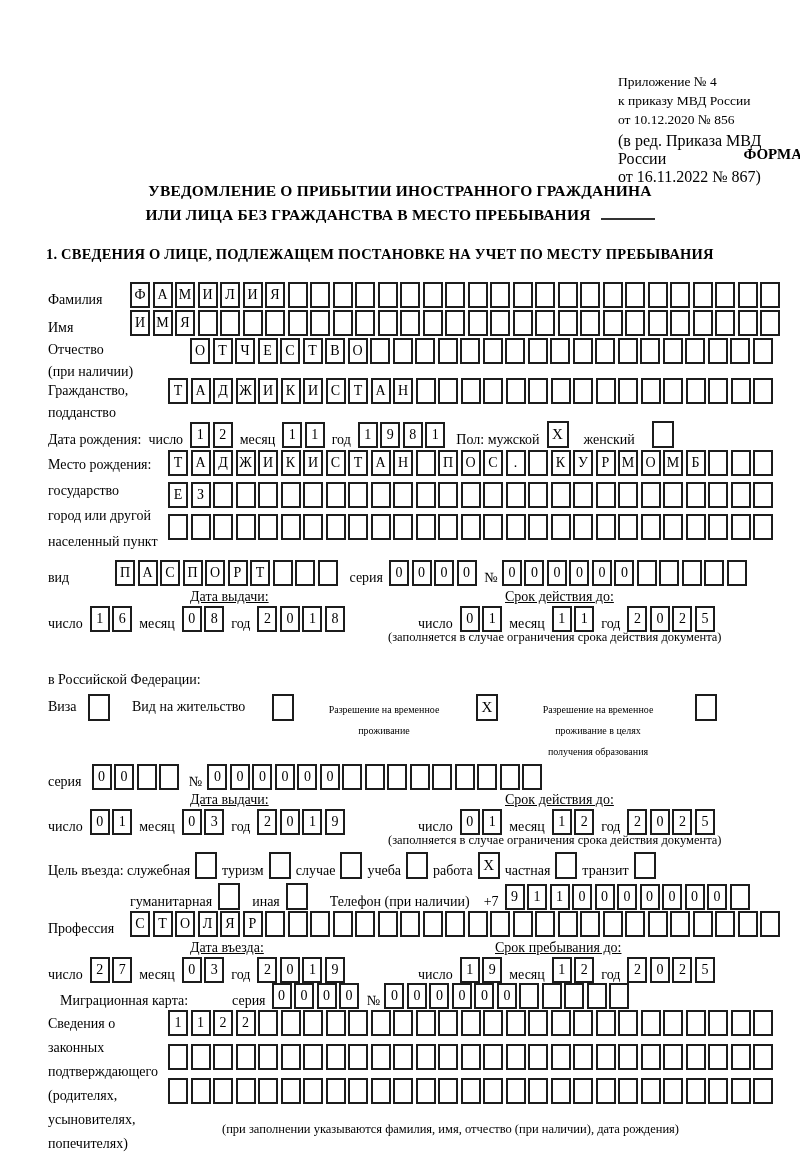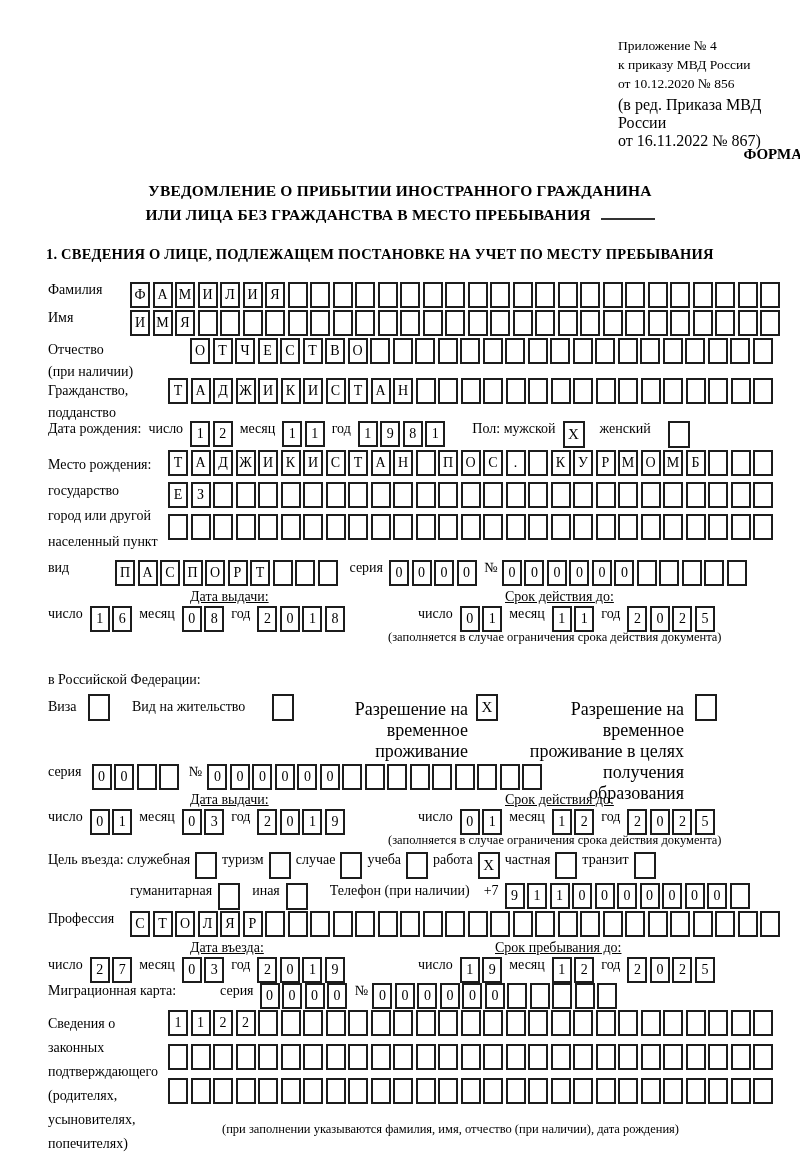--- a/index.html
+++ b/index.html
@@ -1,41 +1,41 @@
 <!DOCTYPE html>
 <html><head>
 <meta charset="utf-8">
 <style>
   html,body{margin:0;padding:0;background:#fff;}
   .page{
     position:relative;width:800px;height:1163px;background:#ffffff;color:#000;
     font-family:"Liberation Serif","DejaVu Serif",serif;overflow:hidden;
   }
   .abs{position:absolute;}
-  .hdr{position:absolute;font-size:13.5px;line-height:19px;}
+  .hdr{position:absolute;font-size:13.5px;line-height:19px;margin-top:36px;}
   .hdr.small{font-size:16px;line-height:18px;}
   .forma{position:absolute;left:654px;top:146px;width:148px;text-align:right;font-weight:bold;font-size:15px;}
   .title{position:absolute;left:30px;width:740px;text-align:center;font-weight:bold;font-size:15.5px;letter-spacing:.2px;}
   .blank{display:inline-block;width:54px;border-bottom:2px solid #333;height:14px;margin-left:10px;vertical-align:baseline;}
   .sect{position:absolute;left:46px;top:246px;width:740px;font-weight:bold;font-size:14.5px;letter-spacing:.2px;}
-  .line{position:absolute;display:flex;align-items:flex-start;}
+  .line{position:absolute;display:flex;align-items:flex-end;}
   .lbl{font-size:14px;white-space:nowrap;flex:none;}
   .lblblock{position:absolute;font-size:14px;line-height:25.5px;white-space:nowrap;}
   .cells{display:flex;gap:2.5px;flex:none;}
   .cell{
     box-sizing:border-box;flex:none;width:20px;height:26px;border:2px solid #1c1c1c;
     display:flex;align-items:center;justify-content:center;
     font-size:14px;font-family:"Liberation Serif","DejaVu Serif",serif;
   }
   .cbx .cell{width:22px;height:27px;font-size:15px;}
   .ctr{text-align:center;}
   .bold{font-weight:bold;}
   .note{position:absolute;font-size:12.5px;white-space:nowrap;}
   .colhead{position:absolute;font-size:14px;white-space:nowrap;text-decoration:underline;}
-  .optblock{position:absolute;font-size:18px;line-height:21px;text-align:right;}
+  .optblock{position:absolute;font-size:10px;line-height:21px;text-align:center;}
 </style>
 </head>
 <body>
 
 <div class="page">
 
   <div class="hdr" style="left:618px;top:36px">
     <div>Приложение № 4</div>
     <div>к приказу МВД России</div>
     <div>от 10.12.2020 № 856</div>
@@ -206,21 +206,21 @@
         <span class="cell">1</span>
         <span class="cell">1</span>
       </span>
     <span class="lbl">год</span>
     <span class="cells">
         <span class="cell">1</span>
         <span class="cell">9</span>
         <span class="cell">8</span>
         <span class="cell">1</span>
       </span>
-    <span class="lbl" style="margin-left:20px">Пол: мужской</span>
+    <span class="lbl" style="margin-left:4px">Пол: мужской</span>
     <span class="cells cbx">
         <span class="cell">X</span>
       </span>
     <span class="lbl" style="margin-left:8px">женский</span>
     <span class="cells cbx" style="margin-left:10px">
         <span class="cell"></span>
       </span>
   </div>
 
   <div class="lblblock" style="left:48px;top:452px">
@@ -627,21 +627,21 @@
       </span>
     <span class="lbl">год</span>
     <span class="cells">
         <span class="cell">2</span>
         <span class="cell">0</span>
         <span class="cell">2</span>
         <span class="cell">5</span>
       </span>
   </div>
 
-  <div class="line" style="left:48px;top:983px">
+  <div class="line" style="left:60px;top:983px">
     <span class="lbl">Миграционная карта:</span>
     <span class="lbl" style="margin-left:44px">серия</span>
     <span class="cells" style="margin-left:6px">
         <span class="cell">0</span>
         <span class="cell">0</span>
         <span class="cell">0</span>
         <span class="cell">0</span>
       </span>
     <span class="lbl" style="margin-left:8px">№</span>
     <span class="cells" style="margin-left:4px">

